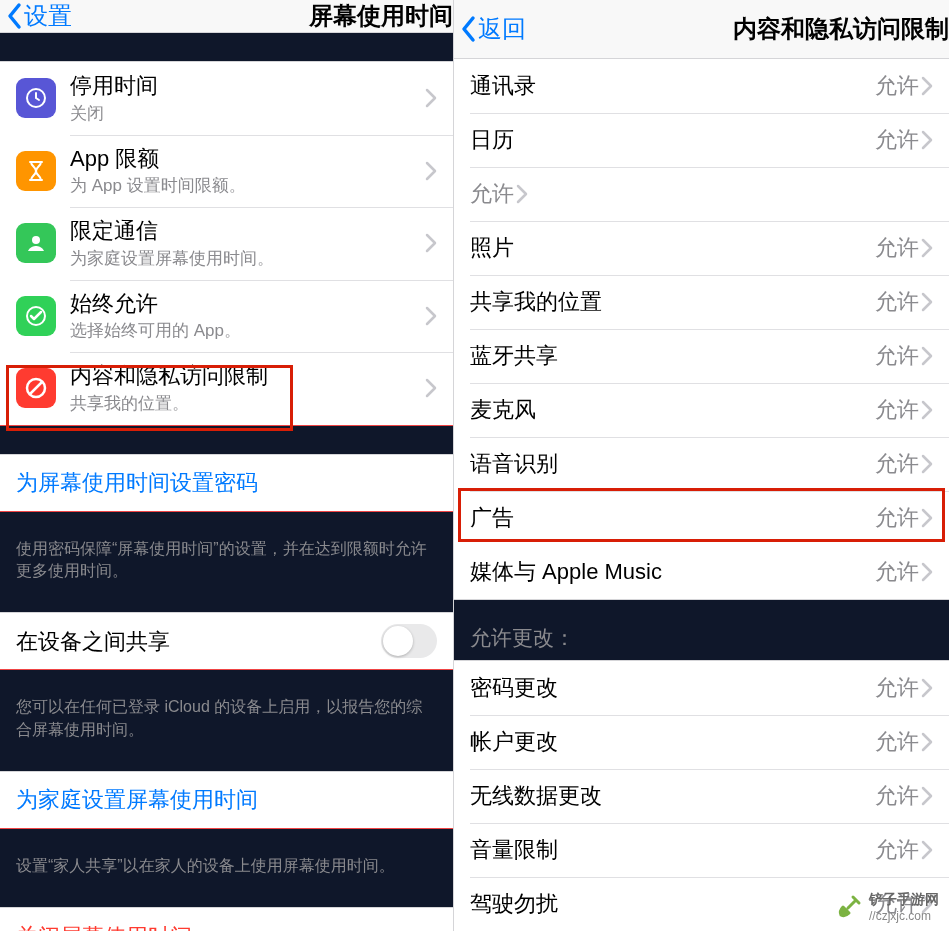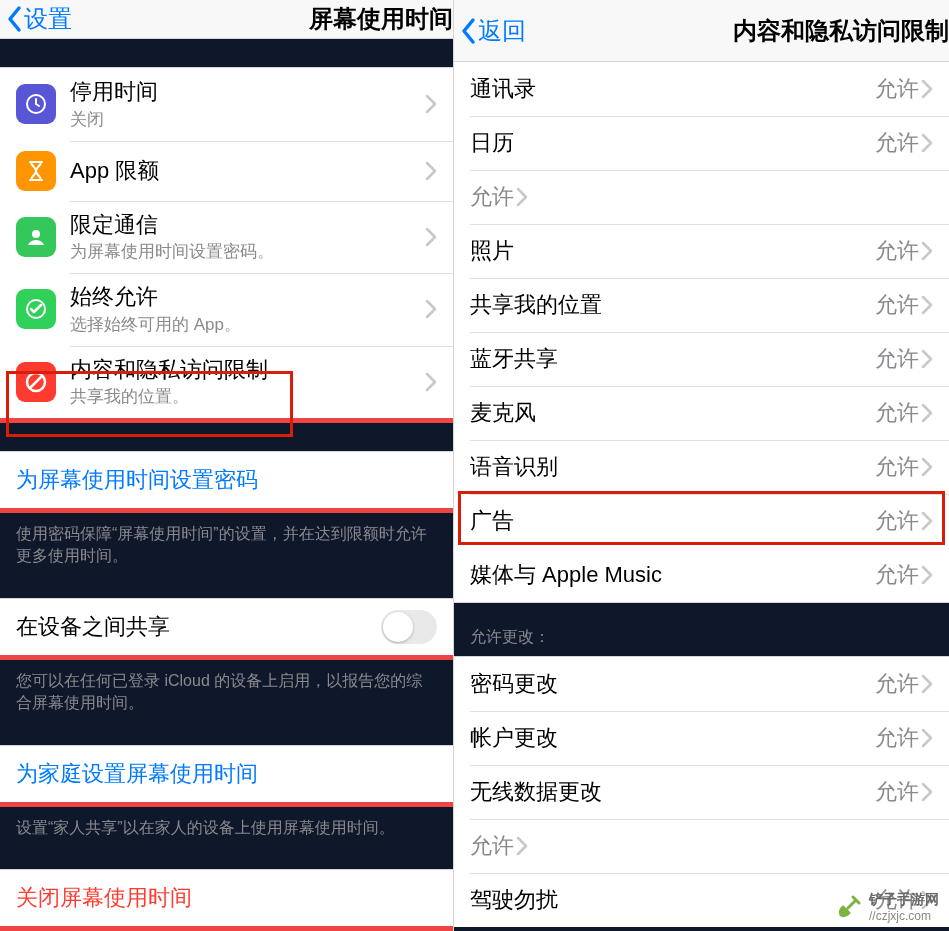--- a/index.html
+++ b/index.html
@@ -7,35 +7,35 @@
   .container { display: flex; width: 949px; height: 931px; }
   .pane { position: relative; background: #0f172a; display: flex; flex-direction: column; overflow: hidden; }
   .pane-left { width: 454px; border-right: 1px solid #d5d5d8; }
   .pane-right { width: 495px; }
 
   .navbar { height: 62px; background: #f8f8f8; border-bottom: 1px solid #d5d5d8; display: flex; align-items: center; position: relative; }
   .navbar .back { display: flex; align-items: center; color: #007aff; font-size: 24px; padding-left: 6px; }
   .navbar .back svg { fill: #007aff; }
   .navbar .title { position: absolute; left: 0; right: 0; text-align: right; font-size: 24px; font-weight: 600; color: #000; pointer-events: none; }
 
-  .group { background: #fff; margin-top: 28px; border-top: 1px solid #d5d5d8; border-bottom: 5px solid #ef4444; }
+  .group { background: #fff; margin-top: 28px; border-top: 1px solid #d5d5d8; border-bottom: 1px solid #ef4444; }
   .group.tight { margin-top: 16px; }
   .row { display: flex; align-items: center; min-height: 56px; padding: 10px 16px 10px 16px; position: relative; }
   .row + .row::before { content: ""; position: absolute; top: 0; left: 70px; right: 0; height: 1px; background: #e0e0e3; }
   .icon-wrap { width: 40px; height: 40px; border-radius: 9px; display: flex; align-items: center; justify-content: center; margin-right: 14px; flex-shrink: 0; }
   .row-text { flex: 1; display: flex; flex-direction: column; justify-content: center; }
   .row-title { font-size: 22px; color: #000; line-height: 1.25; }
   .row-title.link { color: #007aff; }
   .row-title.destructive { color: #ff3b30; }
   .row-sub { font-size: 17px; color: #8a8a8e; margin-top: 2px; }
   .row-value { font-size: 22px; color: #8a8a8e; margin-right: 2px; }
   .chev { width: 12px; height: 20px; flex-shrink: 0; }
   .chev svg { display:block; }
-  .footer { font-size: 16px; color: #8a8a8e; padding: 10px 16px 14px 16px; line-height: 1.4; }
-  .section-header { font-size: 16px; color: #8a8a8e; padding: 24px 27px 8px 16px; }
+  .footer { font-size: 16px; color: #8a8a8e; padding: 26px 16px 14px 16px; line-height: 1.4; }
+  .section-header { font-size: 21px; color: #8a8a8e; padding: 24px 27px 8px 16px; }
 
   .toggle { width: 56px; height: 34px; background: #e9e9ea; border-radius: 17px; position: relative; flex-shrink: 0; }
   .toggle .knob { position: absolute; top: 2px; left: 2px; width: 30px; height: 30px; background: #fff; border-radius: 50%; box-shadow: 0 1px 3px rgba(0,0,0,0.25); }
 
   .hl { position: absolute; border: 3px solid #d81e06; pointer-events: none; }
 
   .watermark { position: absolute; right: 10px; bottom: 8px; display: flex; align-items: center; gap: 6px; }
   .watermark .txt { font-size: 14px; color: #888; }
 
   
@@ -86,38 +86,39 @@
       </div>
 
       <div class="row">
         <div class="icon-wrap bg-orange">
           <svg width="22" height="24" viewBox="0 0 22 24">
               <path d="M5 3h12M5 21h12M6 3c0 4 5 5 5 9s-5 5-5 9M16 3c0 4-5 5-5 9s5 5 5 9" stroke="#fff" stroke-width="2" fill="none" stroke-linecap="round"></path>
             </svg>
         </div>
         <div class="row-text">
           <div class="row-title">App 限额</div>
+          <div class="row-sub">为 App 设置时间限额。</div>
         </div>
         <div class="chev">
             <svg width="12" height="20" viewBox="0 0 12 20">
               <path d="M2 2l8 8-8 8" stroke="#c7c7cc" stroke-width="2.5" fill="none" stroke-linecap="round" stroke-linejoin="round"></path>
             </svg>
           </div>
       </div>
 
       <div class="row">
         <div class="icon-wrap bg-green">
           <svg width="24" height="24" viewBox="0 0 24 24">
               <circle cx="12" cy="9" r="4" fill="#fff"></circle>
               <path d="M4 20c1.5-4 6-5 8-5s6.5 1 8 5" fill="#fff"></path>
             </svg>
         </div>
         <div class="row-text">
           <div class="row-title">限定通信</div>
-          <div class="row-sub">为屏幕使用时间设置密码。</div>
+          <div class="row-sub">为家庭设置屏幕使用时间。</div>
         </div>
         <div class="chev">
             <svg width="12" height="20" viewBox="0 0 12 20">
               <path d="M2 2l8 8-8 8" stroke="#c7c7cc" stroke-width="2.5" fill="none" stroke-linecap="round" stroke-linejoin="round"></path>
             </svg>
           </div>
       </div>
 
       <div class="row">
         <div class="icon-wrap bg-green2">
@@ -324,20 +325,21 @@
         <div class="rrow">
           <div class="row-title" style="flex:1">无线数据更改</div>
           <div class="row-value">允许</div>
           <div class="chev">
             <svg width="12" height="20" viewBox="0 0 12 20">
               <path d="M2 2l8 8-8 8" stroke="#c7c7cc" stroke-width="2.5" fill="none" stroke-linecap="round" stroke-linejoin="round"></path>
             </svg>
           </div>
         </div>
         <div class="rrow">
+          <div class="row-title" style="flex:1">音量限制</div>
           <div class="row-value">允许</div>
           <div class="chev">
             <svg width="12" height="20" viewBox="0 0 12 20">
               <path d="M2 2l8 8-8 8" stroke="#c7c7cc" stroke-width="2.5" fill="none" stroke-linecap="round" stroke-linejoin="round"></path>
             </svg>
           </div>
         </div>
         <div class="rrow">
           <div class="row-title" style="flex:1">驾驶勿扰</div>
           <div class="row-value">允许</div>

